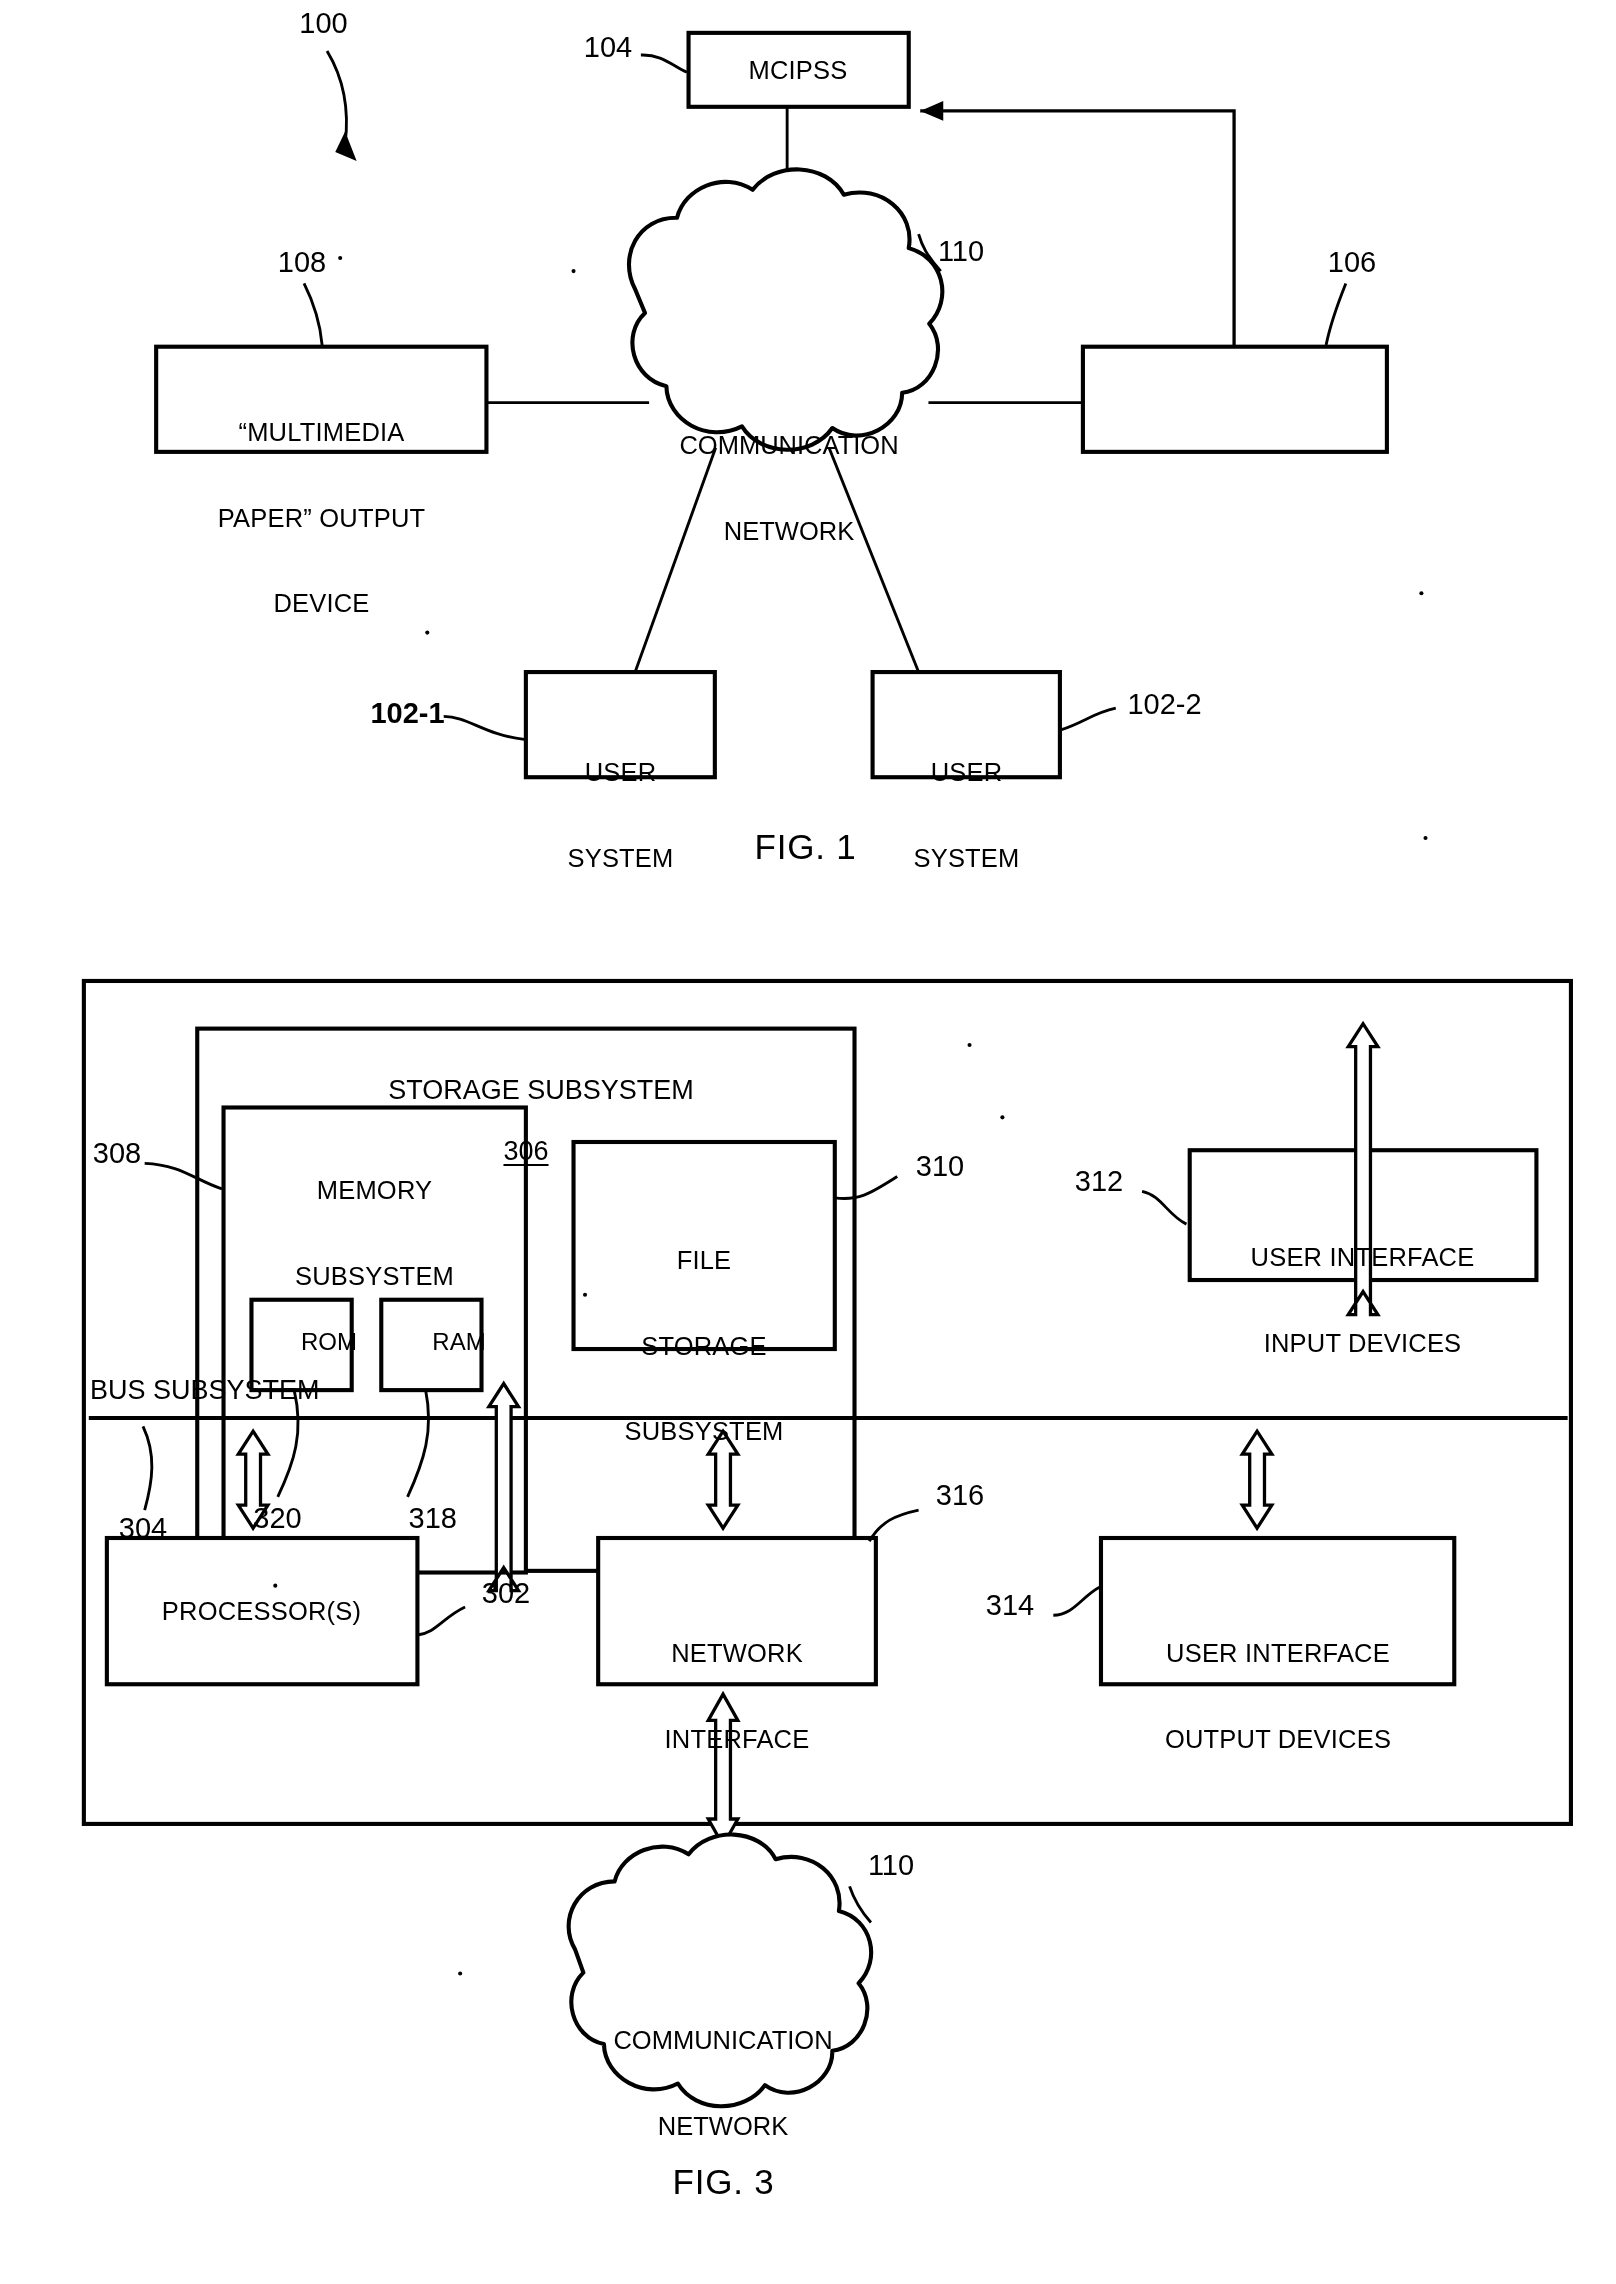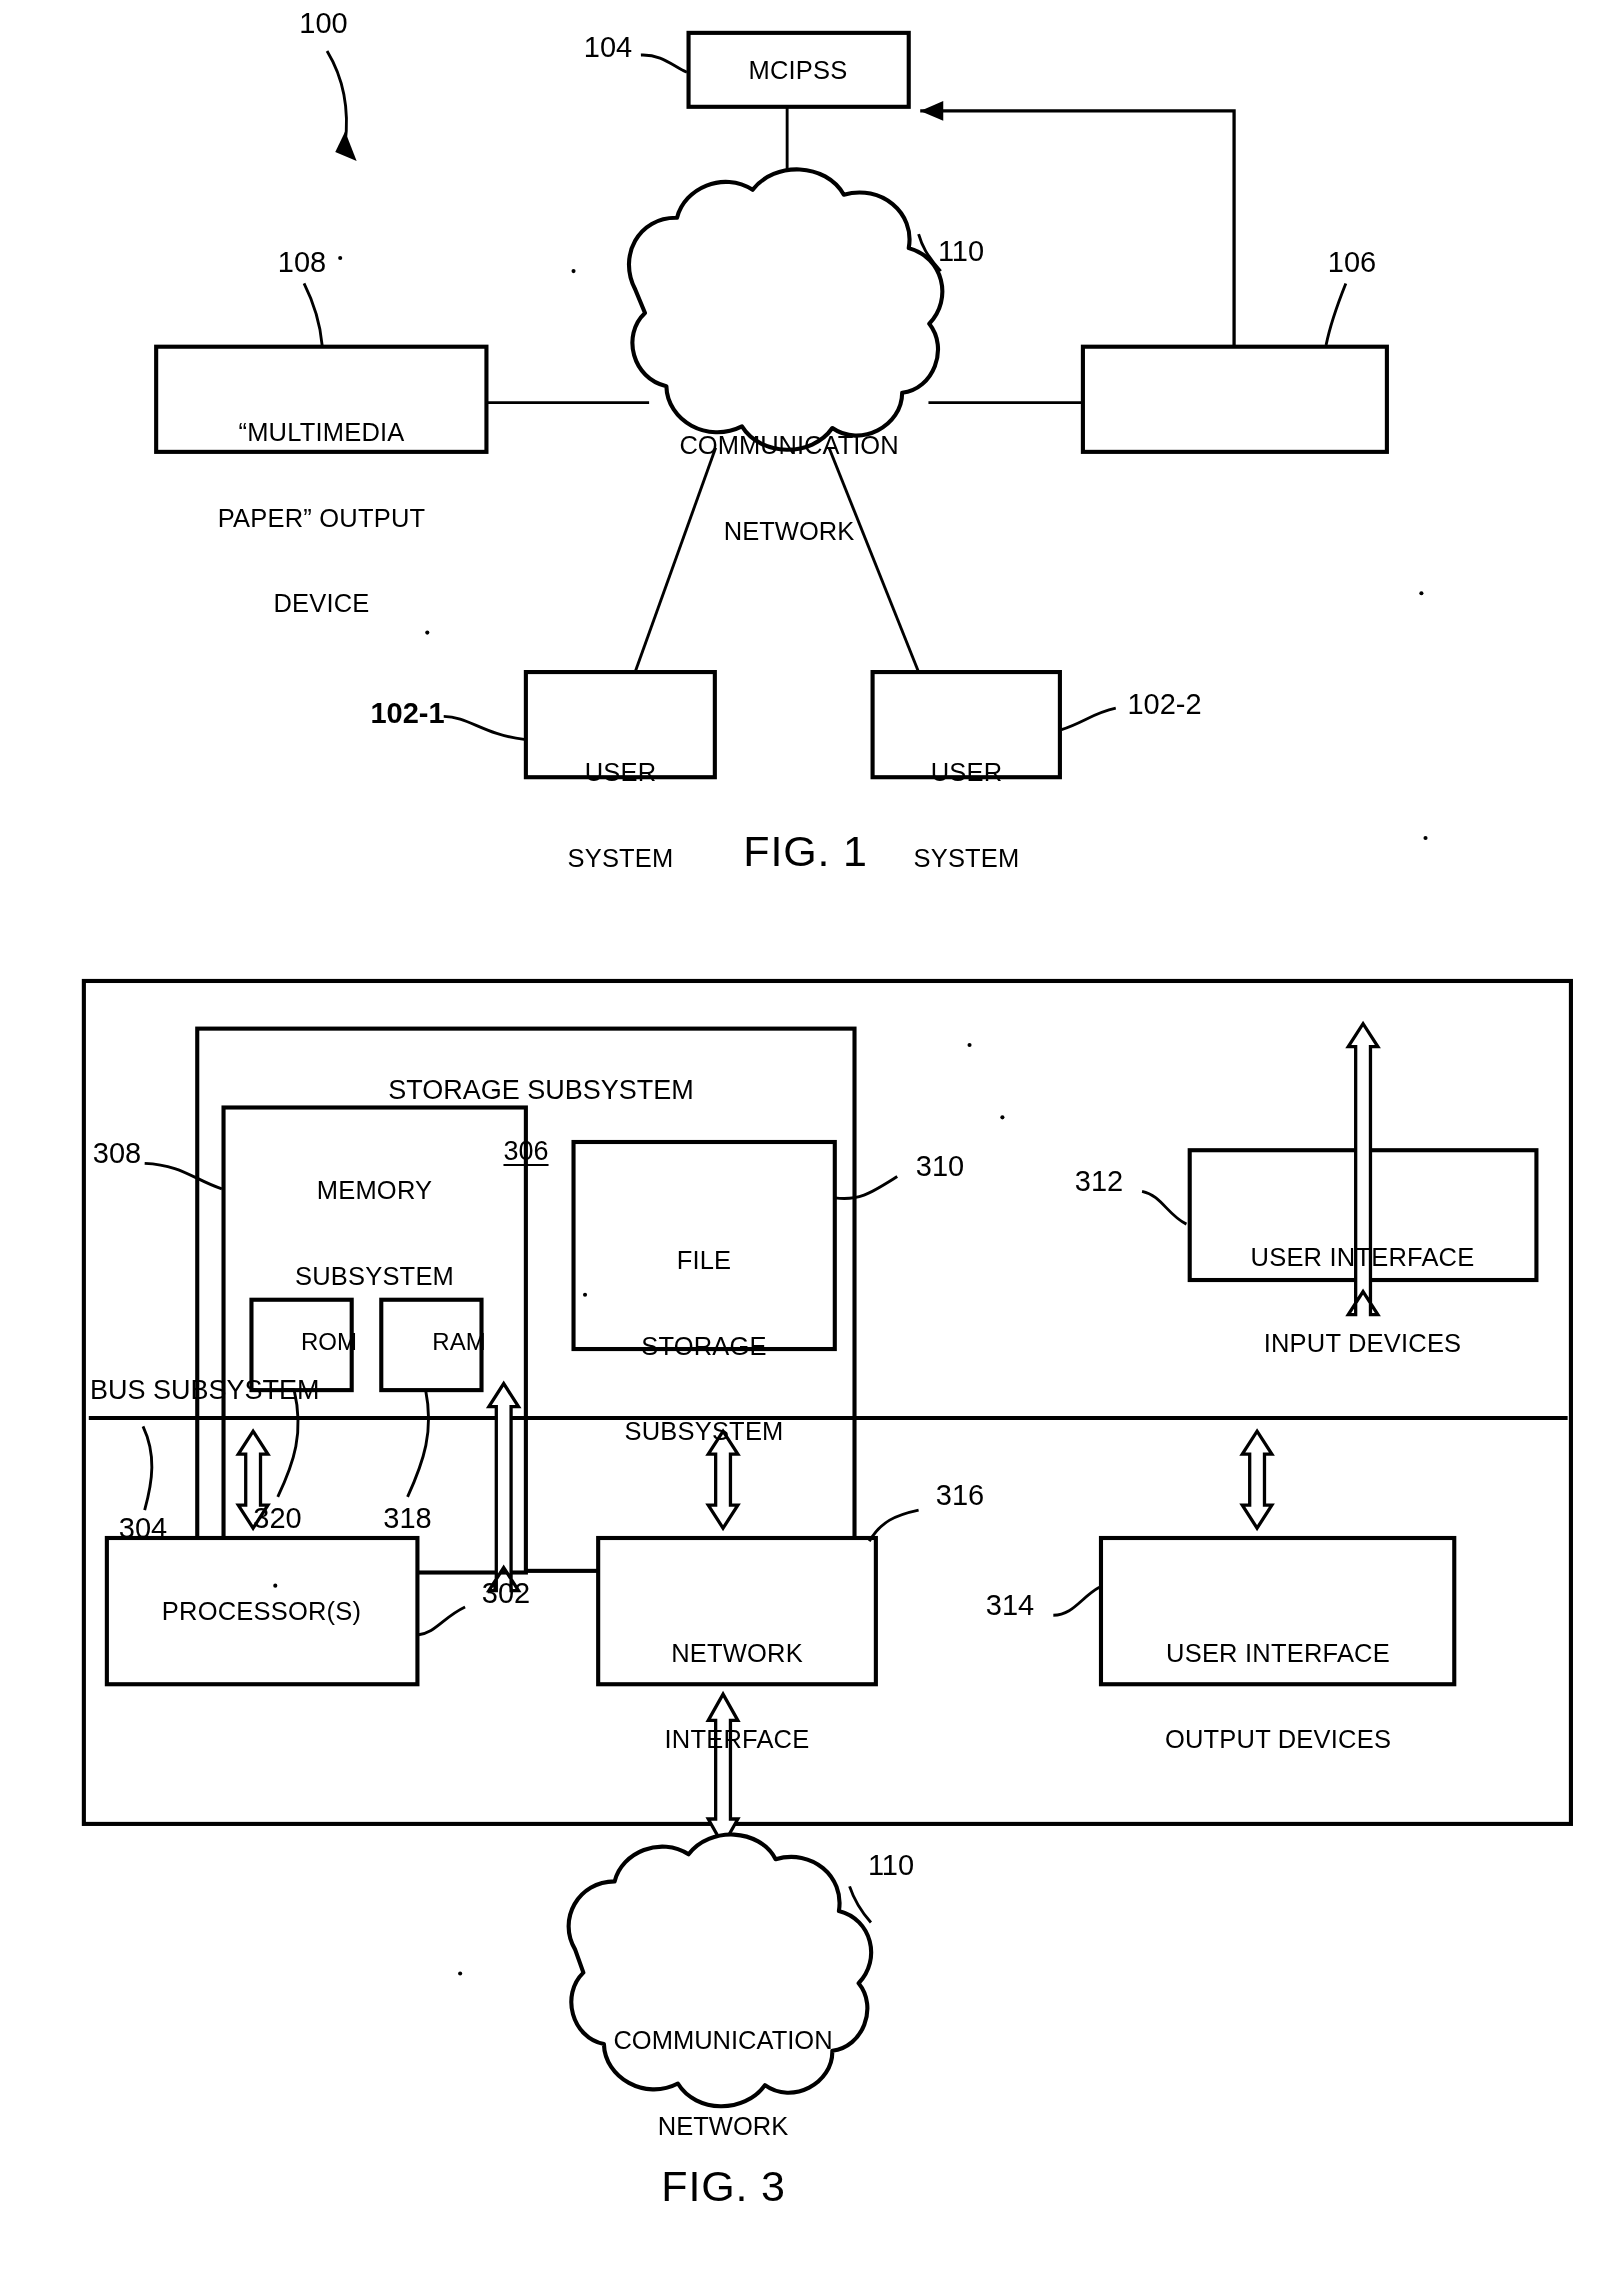--- a/index.html
+++ b/index.html
@@ -9,21 +9,21 @@
     color:#000;
     overflow:hidden;
     position:relative;
   }
   .stage{position:absolute;left:0;top:0;width:1286px;height:2284px;border-radius:22px;}
   svg.layer{position:absolute;left:0;top:0;width:1617px;height:2284px;}
   
   .tx{position:absolute;white-space:pre;text-align:center;line-height:1.12;}
   .boxlabel{font-size:25.5px;letter-spacing:0.2px;}
   .reflabel{font-size:29px;}
-  .figlabel{font-size:43px;letter-spacing:0.8px;}
+  .figlabel{font-size:35px;letter-spacing:0.8px;}
   .cloudlabel{font-size:25.5px;}
   .hdr{font-size:27px;}
   .smallbox{font-size:24px;padding-left:28px;}
   .u{text-decoration:underline;text-underline-offset:4.1px;}
   .tx span{display:block;}
 </style>
 </head>
 <body>
 
 <div class="stage">
@@ -220,21 +220,21 @@
 
   <div class="tx reflabel" style="left:76px;top:1137px;width:82px;">308</div>
   <div class="tx boxlabel" style="left:225px;top:1119px;width:299px;">
     <span>MEMORY</span>
     <span>SUBSYSTEM</span>
   </div>
 
   <div class="tx smallbox" style="left:251px;top:1329px;width:100px;">ROM</div>
   <div class="tx smallbox" style="left:381px;top:1329px;width:100px;">RAM</div>
   <div class="tx reflabel" style="left:228px;top:1502px;width:99px;">320</div>
-  <div class="tx reflabel" style="left:358px;top:1502px;width:99px;">318</div>
+  <div class="tx reflabel" style="left:358px;top:1502px;width:99px;text-align:right;">318</div>
 
   <div class="tx boxlabel" style="left:575px;top:1189px;width:258px;">
     <span>FILE</span>
     <span>STORAGE</span>
     <span>SUBSYSTEM</span>
   </div>
   <div class="tx reflabel" style="left:899px;top:1150px;width:82px;">310</div>
 
   <div class="tx reflabel" style="left:1058px;top:1165px;width:82px;">312</div>
   <div class="tx boxlabel" style="left:1191px;top:1186px;width:343px;">

